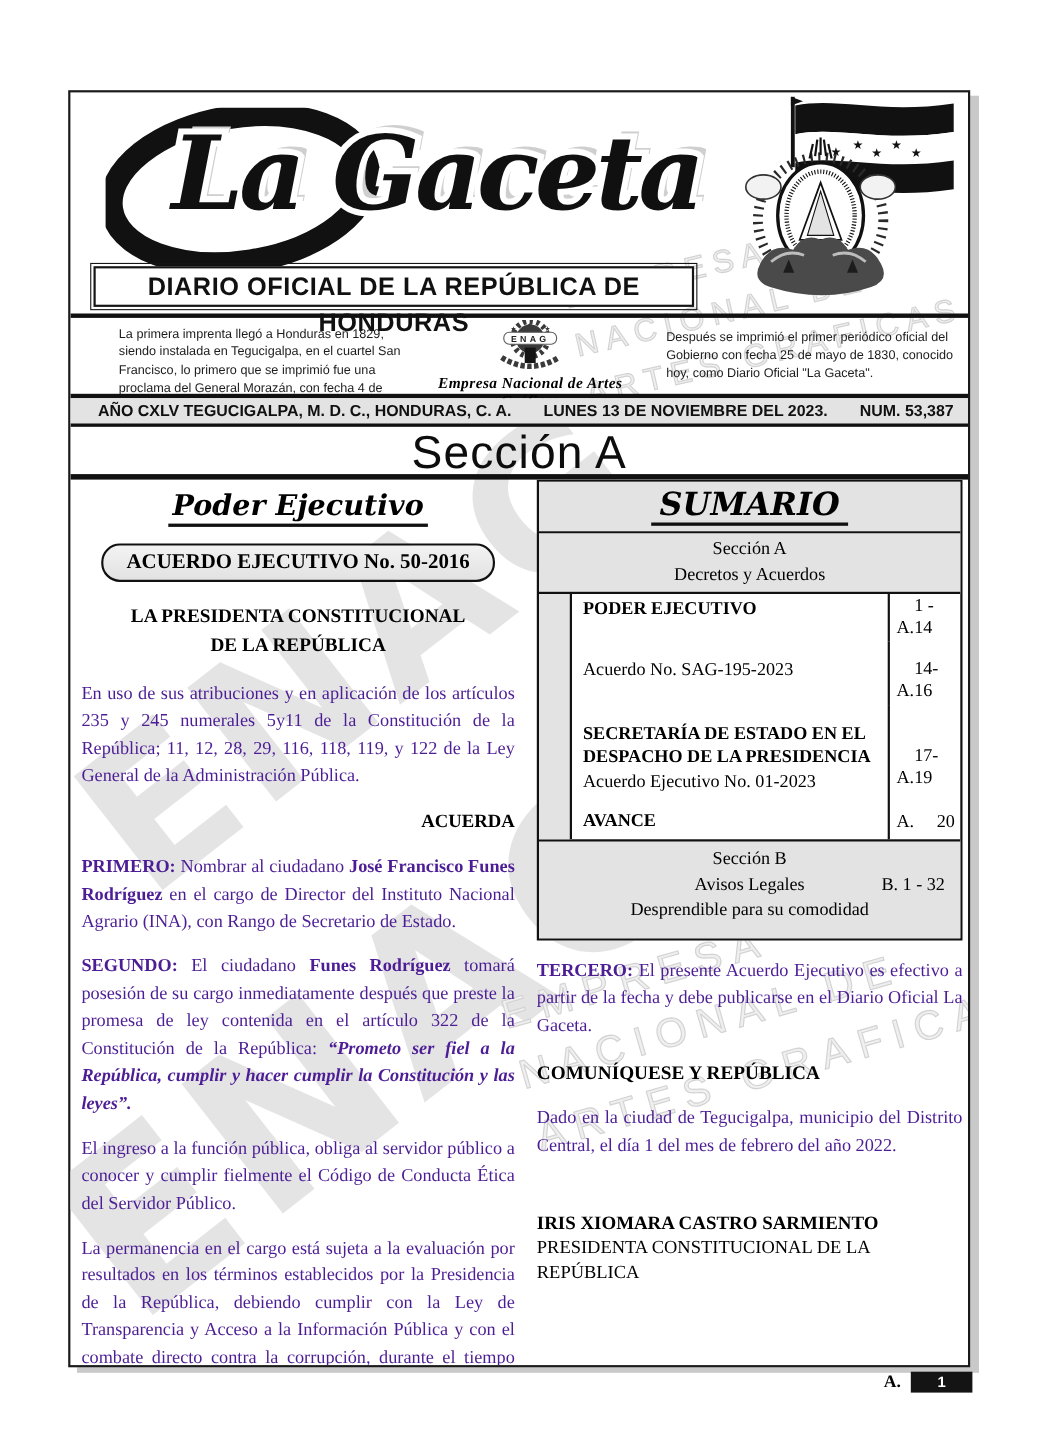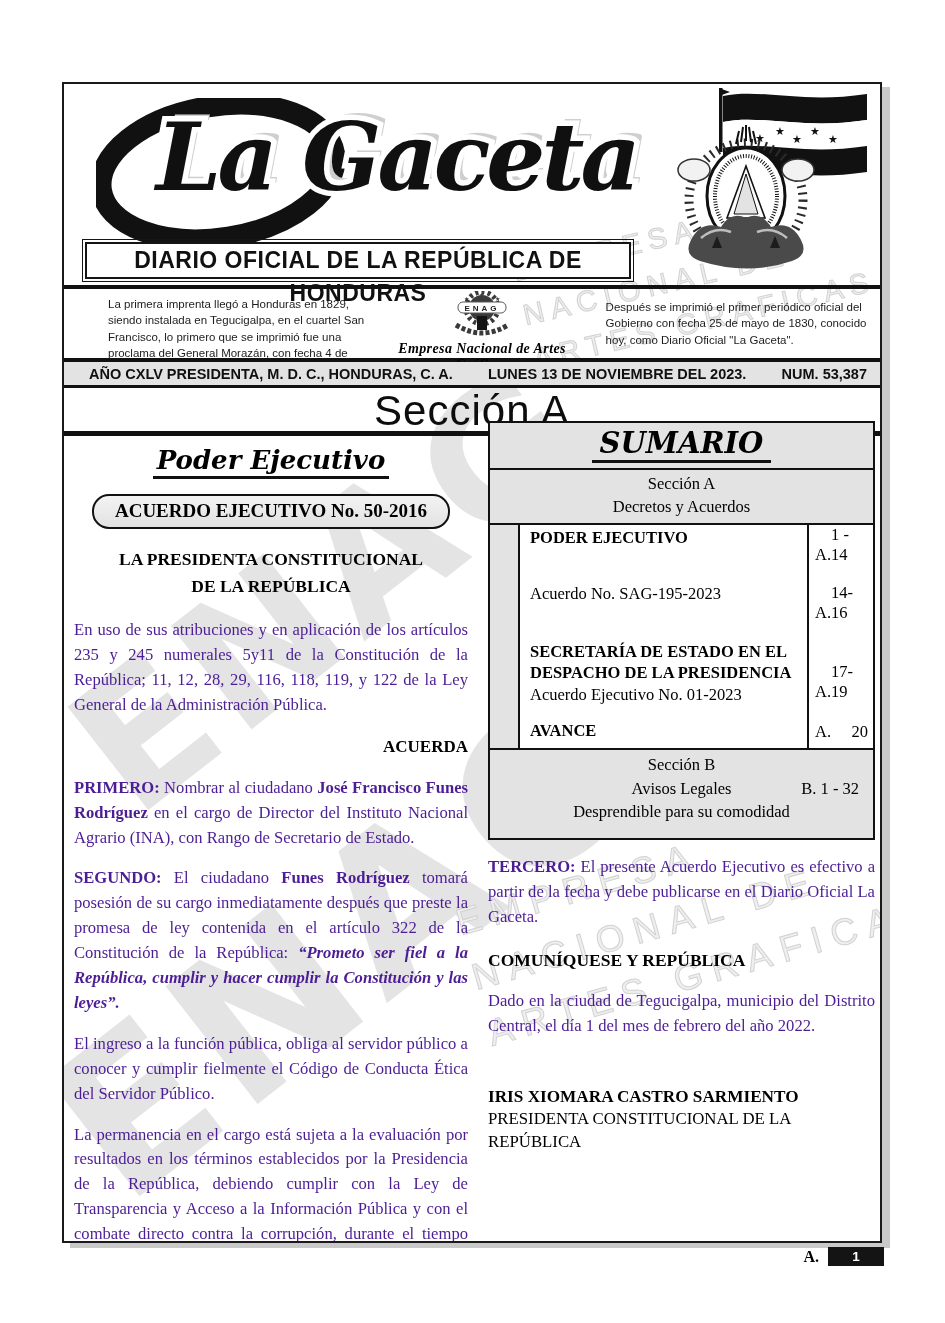--- a/index.html
+++ b/index.html
@@ -74,21 +74,21 @@
   
   .section-banner {
     position:absolute; left:0; top:304px; width:100%; height:48px; z-index:1;
     border-bottom:5px solid #111; text-align:center; background:transparent;
     font-family:"Liberation Sans", sans-serif; font-size:42px; font-weight:400;
     line-height:45px; letter-spacing:1px; color:#0d0d0d;
   }
 
   
   .col-left  { position:absolute; left:10px;  top:357px; width:394px; z-index:1; }
-  .col-right { position:absolute; left:424px; top:337px; width:387px; z-index:1; }
+  .col-right { position:absolute; left:424px; top:352px; width:387px; z-index:1; }
 
   .pe-heading { text-align:center; margin-top:4px; }
   .pe-heading span {
     display:inline-block; font-family:"DejaVu Serif", serif; font-style:italic; font-weight:bold;
     font-size:26px; border-bottom:3px solid #111; padding:0 4px 1px;
   }
   .decree-pill {
     width:358px; margin:15px auto 17px; border:2px solid #111; border-radius:17px;
     background:linear-gradient(#f3f3f3,#e2e2e2); text-align:center; padding:4px 0 5px;
     font-weight:bold; font-size:19px;
@@ -209,21 +209,21 @@
         <text x="61" y="10" font-size="6" fill="#3a3a3a">★</text>
         <text x="45" y="6" font-size="6" fill="#3a3a3a">★</text>
       </svg>
       <div class="enag-name">Empresa Nacional de Artes Gráficas</div>
       <div class="enag-abbr">E.N.A.G.</div>
     </div>
     <div class="info-right info-text">Después se imprimió el primer periódico oficial del Gobierno con fecha 25 de mayo de 1830, conocido hoy, como Diario Oficial "La Gaceta".</div>
   </div>
 
   <div class="date-bar">
-    <span>AÑO CXLV  PRESIDENTA, M. D. C., HONDURAS, C. A.</span>
+    <span>AÑO CXLV  TEGUCIGALPA, M. D. C., HONDURAS, C. A.</span>
     <span>LUNES 13 DE NOVIEMBRE DEL  2023.</span>
     <span>NUM. 53,387</span>
   </div>
 
   <div class="section-banner">Sección A</div>
 
   <div class="col-left">
     <div class="pe-heading">
       <span>Poder Ejecutivo</span>
     </div>

